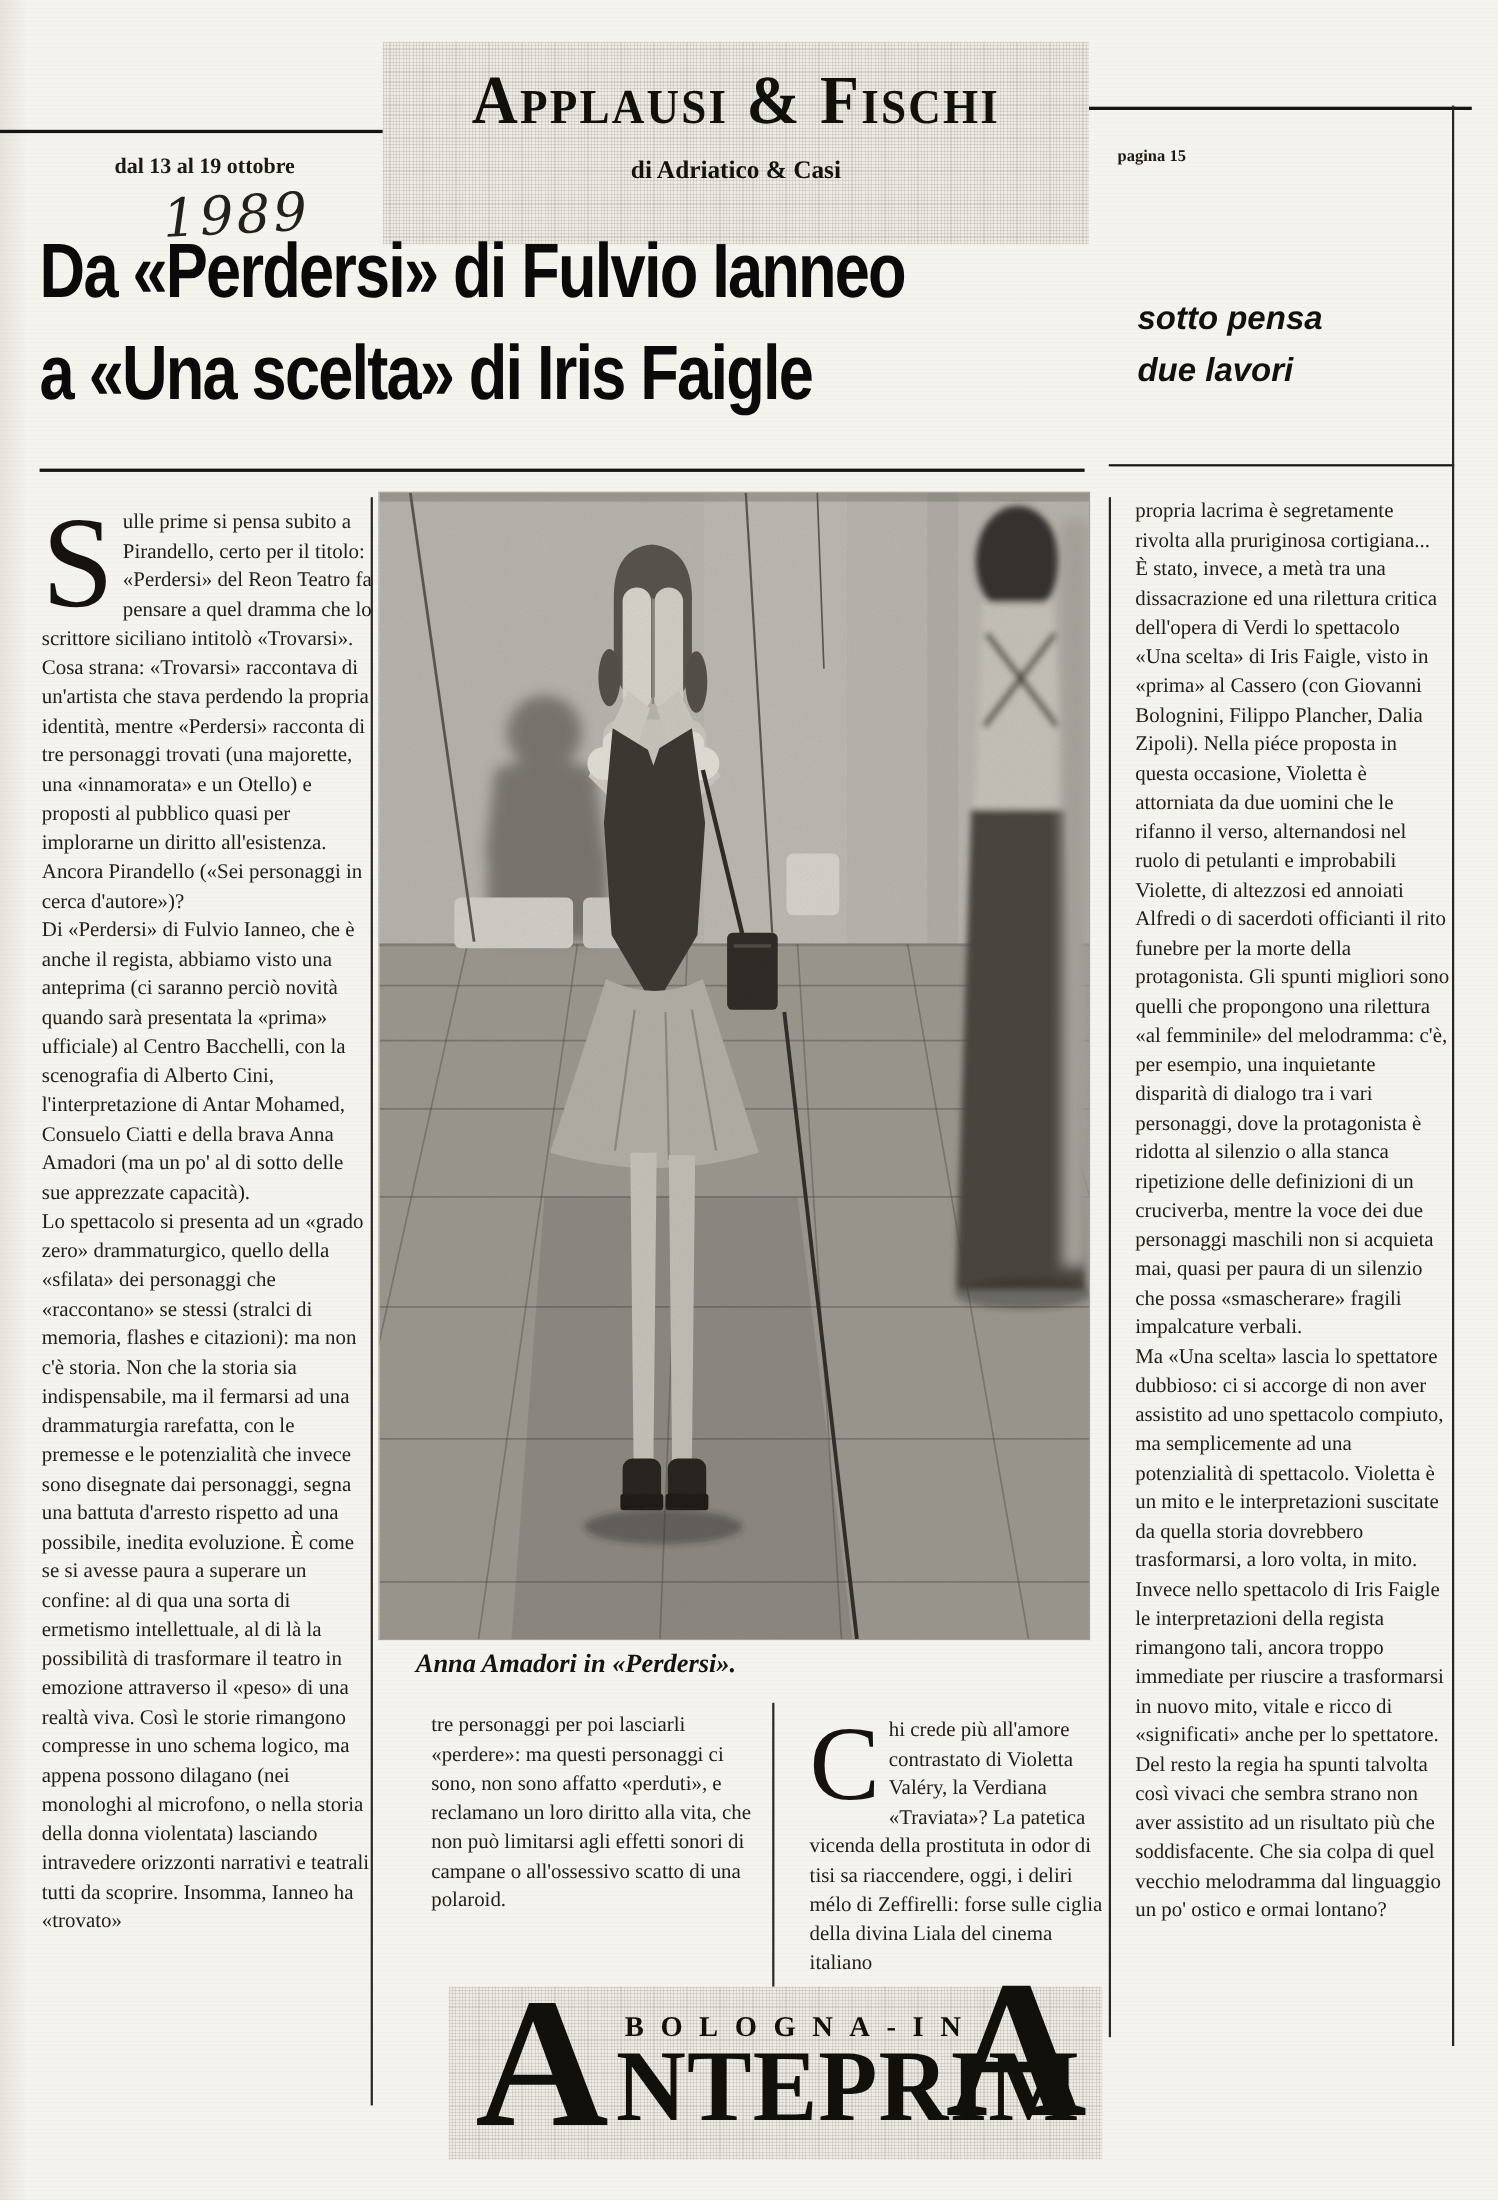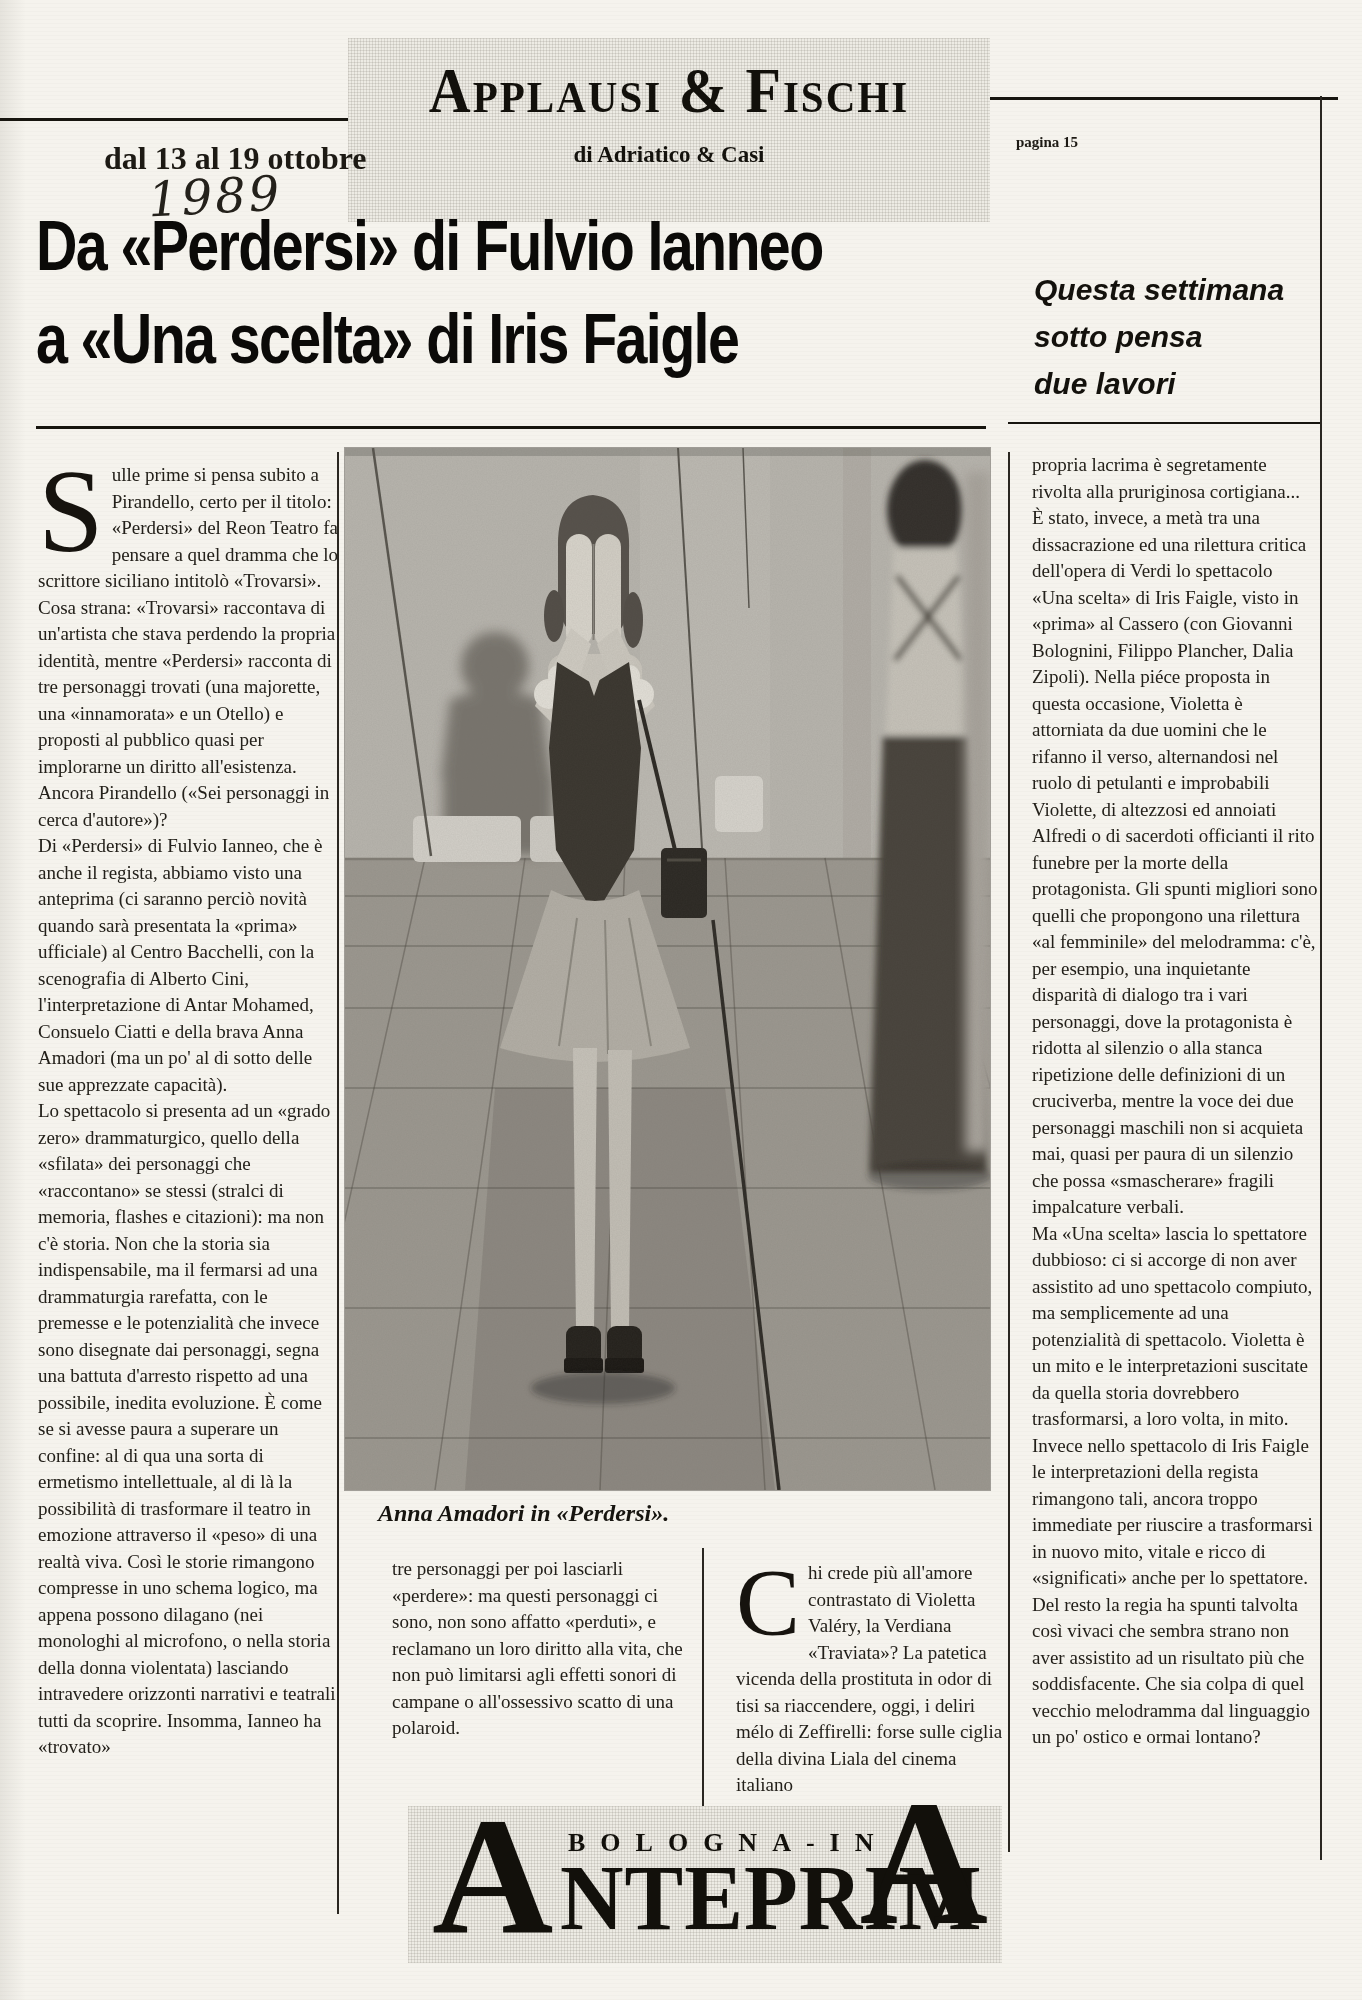--- a/index.html
+++ b/index.html
@@ -12,21 +12,21 @@
           repeating-linear-gradient(90deg, rgba(110,105,95,.16) 0 1px, transparent 1px 3px);}
   .abs{position:absolute;}
   .rule-h{position:absolute;background:#17150f;}
   .rule-v{position:absolute;background:#2a2721;width:2px;}
 
   .masthead-box{left:348px;top:38px;width:642px;height:184px;text-align:center;}
   .masthead-title{margin-top:24px;font-weight:bold;font-size:58px;line-height:1;
         font-variant:small-caps;letter-spacing:2px;color:#12100b;transform:scaleY(1.08);}
   .masthead-byline{margin-top:22px;font-weight:bold;font-size:23px;color:#14120d;}
 
-  .date-range{left:104px;top:140px;font-weight:bold;font-size:32px;}
+  .date-range{left:104px;top:140px;font-weight:bold;font-size:20px;}
   .year-hand{left:148px;top:168px;font-family:"DejaVu Serif",serif;font-style:italic;
         font-size:48px;transform:rotate(-3deg);color:#24211b;letter-spacing:3px;}
   .page-number{left:1016px;top:134px;font-weight:bold;font-size:15px;}
 
   .headline{left:36px;top:200px;font-family:"Liberation Sans",sans-serif;font-weight:bold;
         font-size:70px;line-height:93px;color:#0b0a08;letter-spacing:-2px;white-space:nowrap;
         transform:scaleX(.82);transform-origin:left top;}
   .standfirst{left:1034px;top:266px;font-family:"Liberation Sans",sans-serif;font-weight:bold;
         font-style:italic;font-size:30px;line-height:47px;color:#13110c;}
 
@@ -73,21 +73,20 @@
   <div class="abs date-range">dal 13 al 19 ottobre</div>
   <div class="abs year-hand">1989</div>
   <div class="abs page-number">pagina 15</div>
 
   <div class="abs headline">
     <div>Da «Perdersi» di Fulvio Ianneo</div>
     <div>a «Una scelta» di Iris Faigle</div>
   </div>
 
   <div class="abs standfirst">
-    <div>Questa settimana</div>
     <div>sotto pensa</div>
     <div>due lavori</div>
   </div>
 
   <div class="rule-h" style="left:36px;top:426px;width:950px;height:3px;"></div>
   <div class="rule-h" style="left:1008px;top:422px;width:314px;height:2px;"></div>
 
   <div class="rule-v" style="left:337px;top:452px;height:1462px;"></div>
   <div class="rule-v" style="left:702px;top:1548px;height:262px;"></div>
   <div class="rule-v" style="left:1008px;top:452px;height:1400px;"></div>

